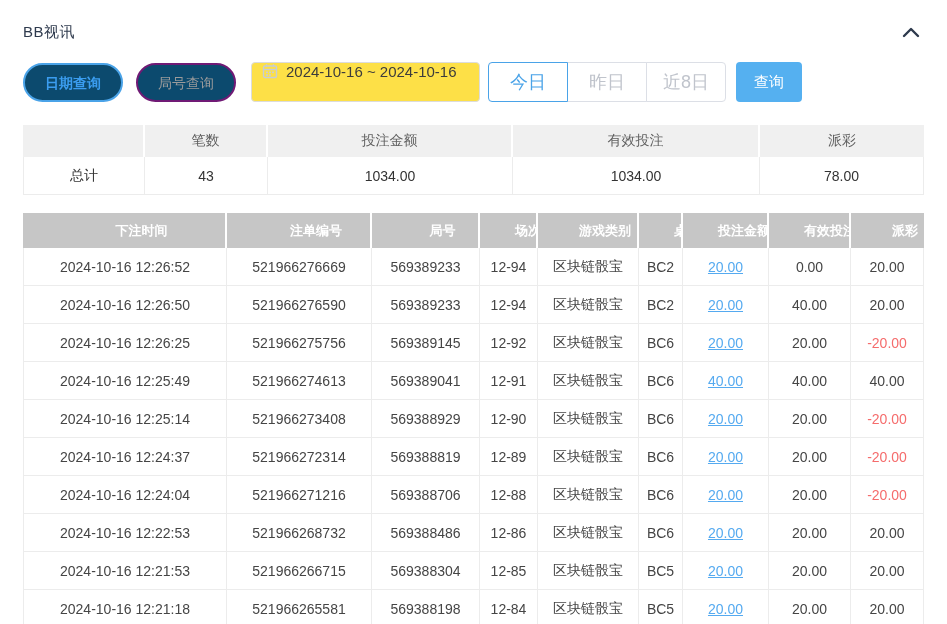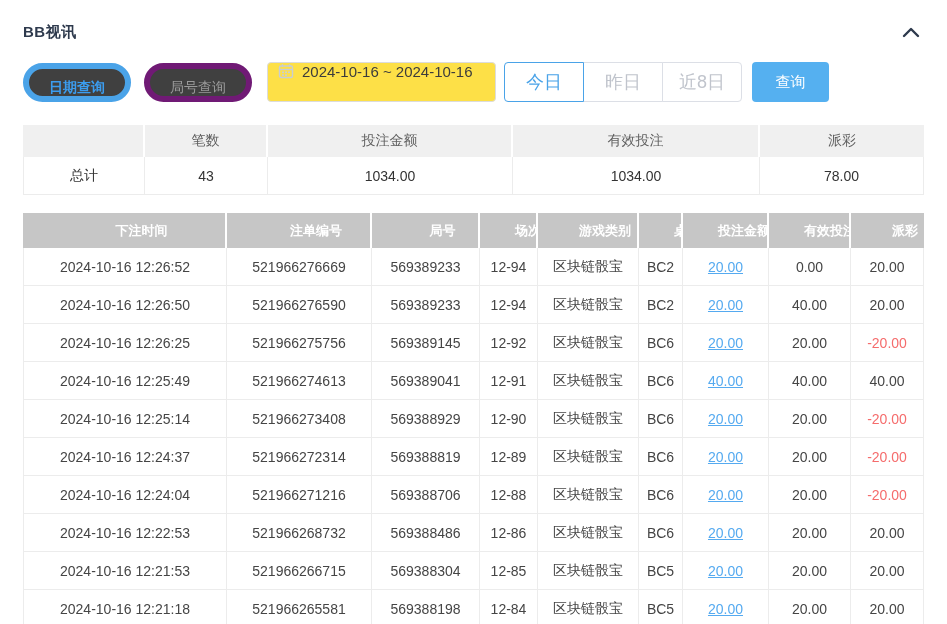--- a/index.html
+++ b/index.html
@@ -17,28 +17,28 @@
   html,body{ width:947px; height:624px; overflow:hidden; }
   body{
     background:#ffffff;
     font-family:"Liberation Sans","DejaVu Sans",sans-serif;
     color:var(--text-main);
   }
   .page{ padding:20px 23px 0 23px; width:947px; }
 
   
   .panel-header{ display:flex; justify-content:space-between; align-items:center; height:24px; }
-  .title{ font-size:15px; font-weight:bold; color:var(--title-navy); letter-spacing:.5px; }
+  .title{ font-size:15px; font-weight:normal; color:var(--title-navy); letter-spacing:.5px; }
   .collapse-btn{ width:26px; height:24px; display:flex; align-items:center; justify-content:center; cursor:pointer; background:none; border:none; }
 
   
   .filter-row{ margin-top:18px; display:flex; align-items:center; height:40px; }
   .pill{
-    height:39px; padding:0 20px; border-radius:20px; background:#404040;
-    border:6px solid #701a75; color:#9b9b9b; font-size:14px; cursor:pointer;
+    height:39px; padding:0 20px; border-radius:20px; background:#0c4a6e;
+    border:2px solid #701a75; color:#9b9b9b; font-size:14px; cursor:pointer;
     font-family:Liberation Sans, sans-serif; line-height:37px;
   }
   .pill.active{ border-color:var(--accent); color:#3b9df0; font-weight:bold; }
   .pill + .pill{ margin-left:13px; }
   .date-input{
     margin-left:15px; width:229px; height:40px; border:1px solid #dcdcdc;
     border-radius:4px; display:flex; align-items:flex-start; padding:0 10px; cursor:pointer;
     background:#fde047;
   }
   .date-input svg{ flex:0 0 auto; margin-right:8px; }
@@ -46,21 +46,21 @@
   .seg{ margin-left:8px; display:flex; }
   .seg-item{
     width:80px; height:40px; line-height:38px; text-align:center; font-size:18px;
     border:1px solid #dcdfe6; color:#c0c4cc; background:#fff; cursor:pointer;
     margin-left:-1px; position:relative;
   }
   .seg-item:first-child{ margin-left:0; border-radius:4px 0 0 4px; }
   .seg-item:last-child{ border-radius:0 4px 4px 0; }
   .seg-item.active{ border-color:var(--accent); color:var(--accent); z-index:1; }
   .search-btn{
-    margin-left:10px; width:77px; height:40px; background:var(--btn-blue); color:#fff;
+    margin-left:10px; width:66px; height:40px; background:var(--btn-blue); color:#fff;
     border:none; border-radius:4px; font-size:15px; cursor:pointer; font-family:inherit;
   }
 
   
   table{ border-collapse:separate; border-spacing:0; table-layout:fixed; width:901px; }
   .summary-table{ margin-top:23px; }
   .summary-table th{
     background:var(--sum-head-gray); height:32px; font-size:14px; font-weight:normal;
     color:#5f5f5f; text-align:center; border-right:2px solid #fff;
   }

